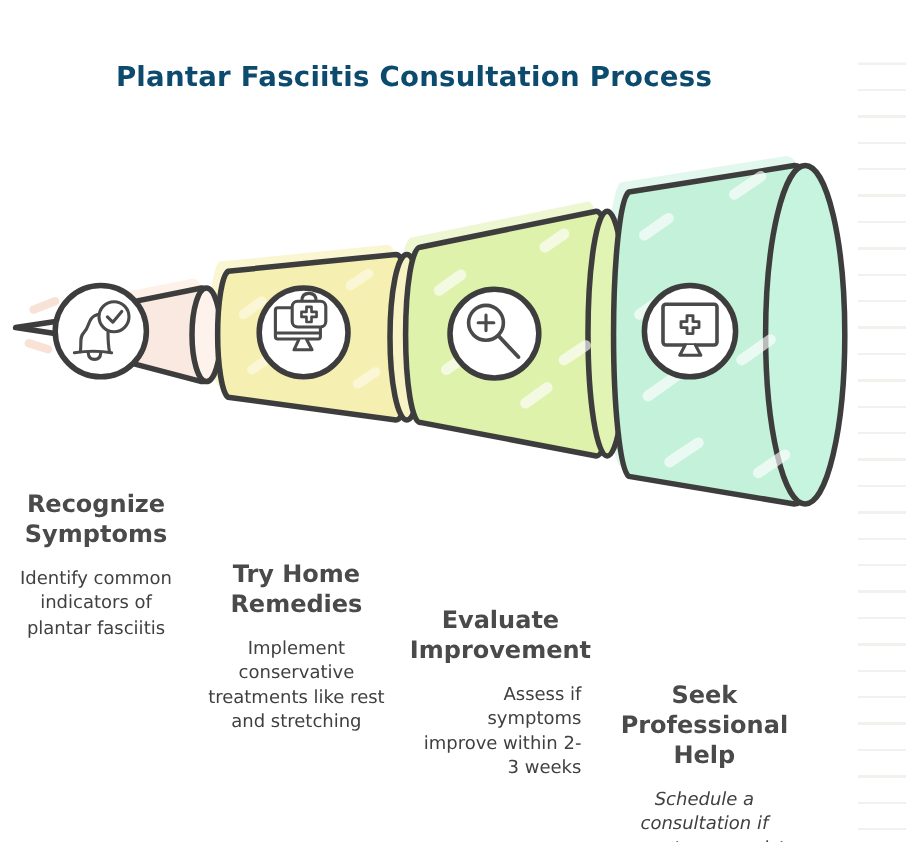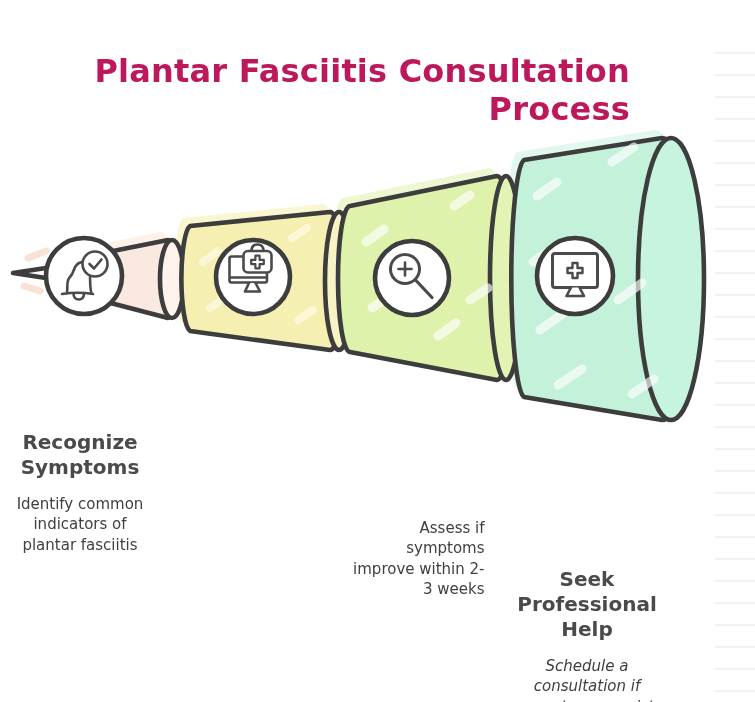--- a/index.html
+++ b/index.html
@@ -8,30 +8,30 @@
     background:#ffffff;
     font-family:"DejaVu Sans","Liberation Sans",sans-serif;
   }
   .stage{position:absolute;inset:0;}
   .ruled-lines{
     position:absolute;right:0;top:52px;bottom:0;width:40px;
     background:repeating-linear-gradient(to bottom,#f1f1ee 0 2px,transparent 2px 22px);
   }
   .title{
     position:absolute;left:60px;top:52px;width:570px;
-    text-align:right;font-size:32px;font-weight:bold;color:#be185d;
+    text-align:center;font-size:23px;font-weight:bold;color:#0c4a6e;
     letter-spacing:0.2px;
   }
   svg.funnel{position:absolute;left:0;top:0;}
   .ol{stroke-width:4.6;stroke-linejoin:round;stroke-linecap:round;fill:none;}
   .icon-stroke{stroke-width:2.6;stroke-linecap:round;stroke-linejoin:round;fill:none;}
   .step-block{position:absolute;text-align:center;}
   .step-heading{font-size:20px;font-weight:bold;color:#4a4a4a;line-height:1.25;margin:0 auto;}
   .step-desc{font-size:15px;color:#404040;line-height:1.35;margin:14px auto 0;}
-  #block-1{left:5px;top:430px;width:150px;}
+  #block-1{left:5px;top:408px;width:150px;}
   #block-2{left:167px;top:466px;width:160px;}
   #block-3{left:332px;top:504px;width:170px;}
   #block-4{left:512px;top:567px;width:150px;}
   #block-1 .step-desc{max-width:150px;}
   #block-2 .step-desc{max-width:150px;}
   #block-3 .step-desc{max-width:135px;text-align:right;}
   #block-4 .step-desc{max-width:150px;font-style:italic;}
   #block-4 .step-heading{max-width:140px;}
 </style>
 </head>
@@ -142,21 +142,26 @@
         <path d="M 571 287.5 L 566.5 296 L 584 296 L 579.5 287.5" fill="#ffffff"></path>
         <path d="M 572.5 263 h 5 v 5 h 5 v 5 h -5 v 5 h -5 v -5 h -5 v -5 h 5 Z" stroke-width="2.4" fill="#ffffff"></path>
       </g>
     </g>
   </svg>
 
   <div class="step-block" id="block-1">
     <div class="step-heading">Recognize Symptoms</div>
     <div class="step-desc">Identify common indicators of plantar fasciitis</div>
   </div>
+  <div class="step-block" id="block-2">
+    <div class="step-heading">Try Home Remedies</div>
+    <div class="step-desc">Implement conservative treatments like rest and stretching</div>
+  </div>
   <div class="step-block" id="block-3">
+    <div class="step-heading">Evaluate Improvement</div>
     <div class="step-desc">Assess if symptoms improve within 2-3 weeks</div>
   </div>
   <div class="step-block" id="block-4">
     <div class="step-heading">Seek Professional Help</div>
     <div class="step-desc">Schedule a consultation if symptoms persist</div>
   </div>
 
 </div>
 
 </body></html>

